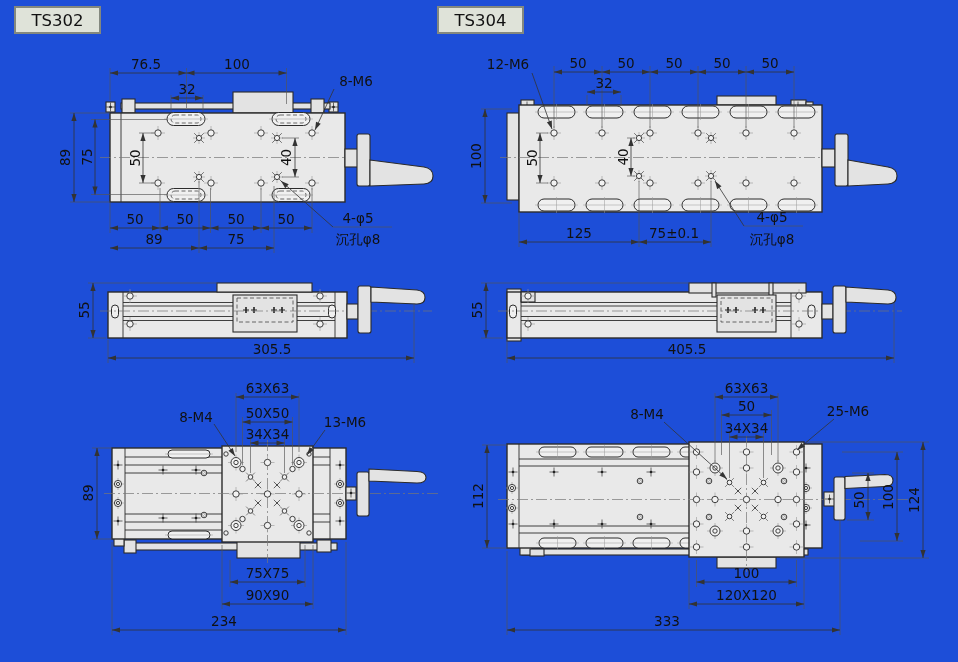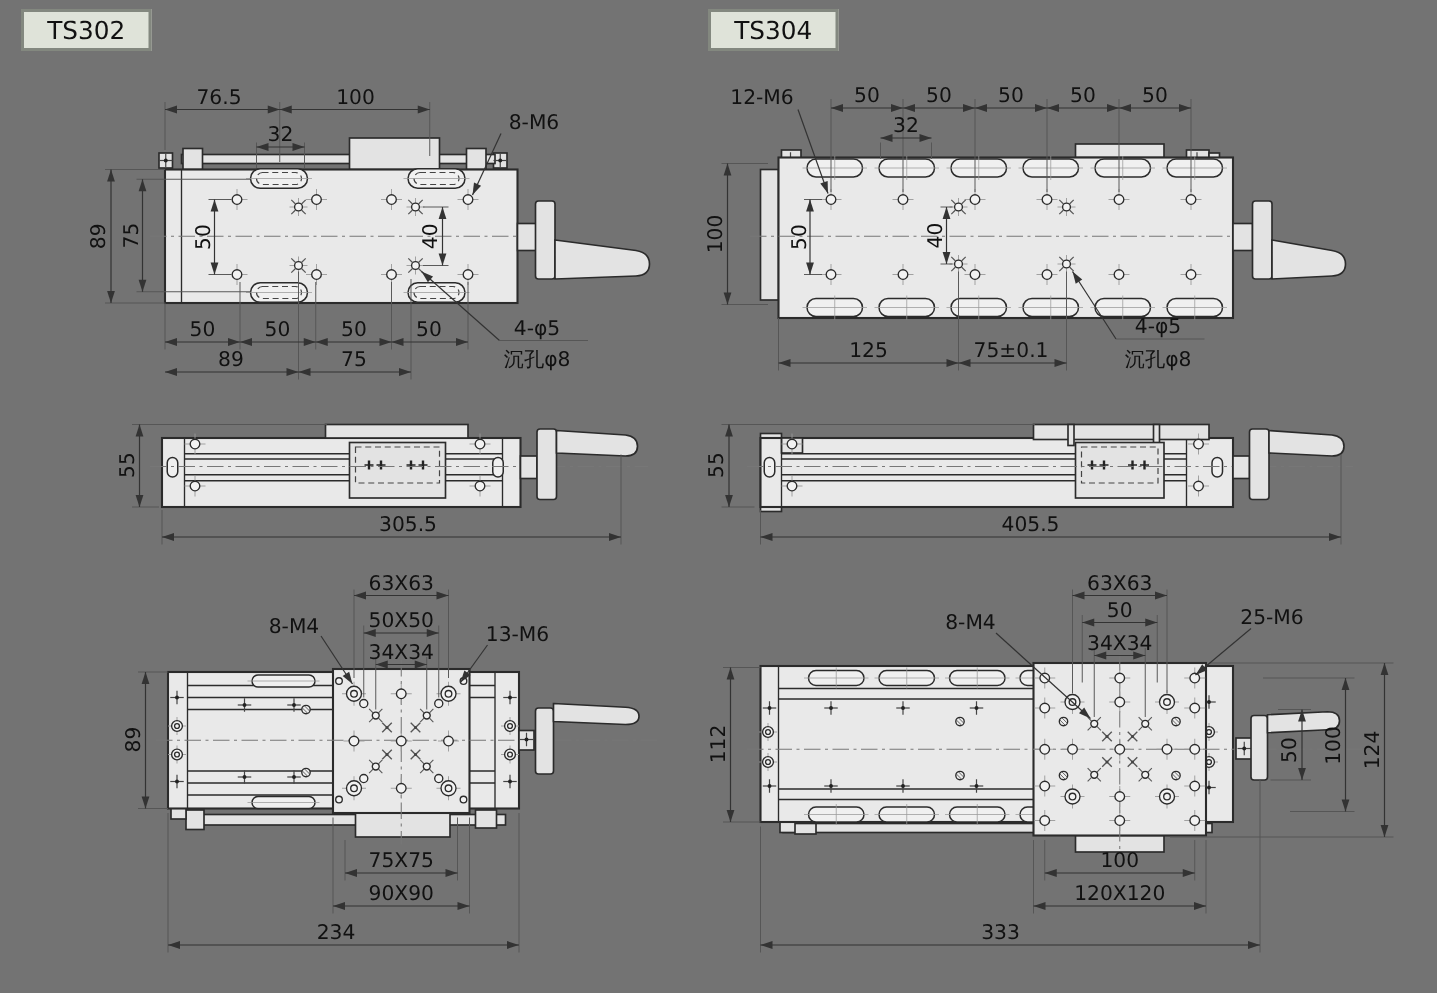--- a/index.html
+++ b/index.html
@@ -1,16 +1,16 @@
 <!DOCTYPE html>
 <html><head>
 <meta charset="utf-8">
 <style>
   html,body{margin:0;padding:0;background:#fff;}
-  .page{position:relative;width:958px;height:662px;background:#737373;overflow:hidden;
+  .page{position:relative;width:958px;height:662px;background:#1d4ed8;overflow:hidden;
         font-family:"DejaVu Sans",sans-serif;}
   .plabel{position:absolute;width:83px;height:24px;background:#dfe3d9;border:2px solid #83887f;
           display:flex;align-items:center;justify-content:center;font-size:16.5px;color:#111;}
   svg{position:absolute;left:0;top:0;}
   .body{fill:#e9e9e9;stroke:#2b2b2b;stroke-width:1.4}
   .part{fill:#e3e3e3;stroke:#2b2b2b;stroke-width:1.1}
   .lite{fill:#f0f0f0;stroke:#2b2b2b;stroke-width:1}
   .ln{stroke:#2b2b2b;stroke-width:0.9;fill:none}
   .dash{stroke:#444;stroke-width:0.8;fill:none;stroke-dasharray:4 2.5}
   .cl{stroke:#777;stroke-width:0.7;fill:none;stroke-dasharray:11 3 2 3}
@@ -18,21 +18,21 @@
   .dl{stroke:#333;stroke-width:0.8;fill:none;marker-start:url(#aS);marker-end:url(#aE)}
   .ldr{stroke:#333;stroke-width:0.8;fill:none;marker-end:url(#aE)}
   .t{font:13.5px "DejaVu Sans",sans-serif;fill:#111}
   .tc{text-anchor:middle}
 </style>
 </head>
 <body>
 
 <div class="page">
   <div class="plabel" style="left:14px;top:6px">TS302</div>
-  <div class="plabel" style="left:472px;top:6px">TS304</div>
+  <div class="plabel" style="left:437px;top:6px">TS304</div>
 
   <svg width="958" height="662" viewBox="0 0 958 662">
     <defs>
       <marker id="aE" markerWidth="10" markerHeight="8" refX="8.5" refY="3" orient="auto" markerUnits="userSpaceOnUse">
         <path d="M0.5,0.4 L8.5,3 L0.5,5.6 Z" fill="#333"></path>
       </marker>
       <marker id="aS" markerWidth="10" markerHeight="8" refX="8.5" refY="3" orient="auto-start-reverse" markerUnits="userSpaceOnUse">
         <path d="M0.5,0.4 L8.5,3 L0.5,5.6 Z" fill="#333"></path>
       </marker>
       <g id="hp">

